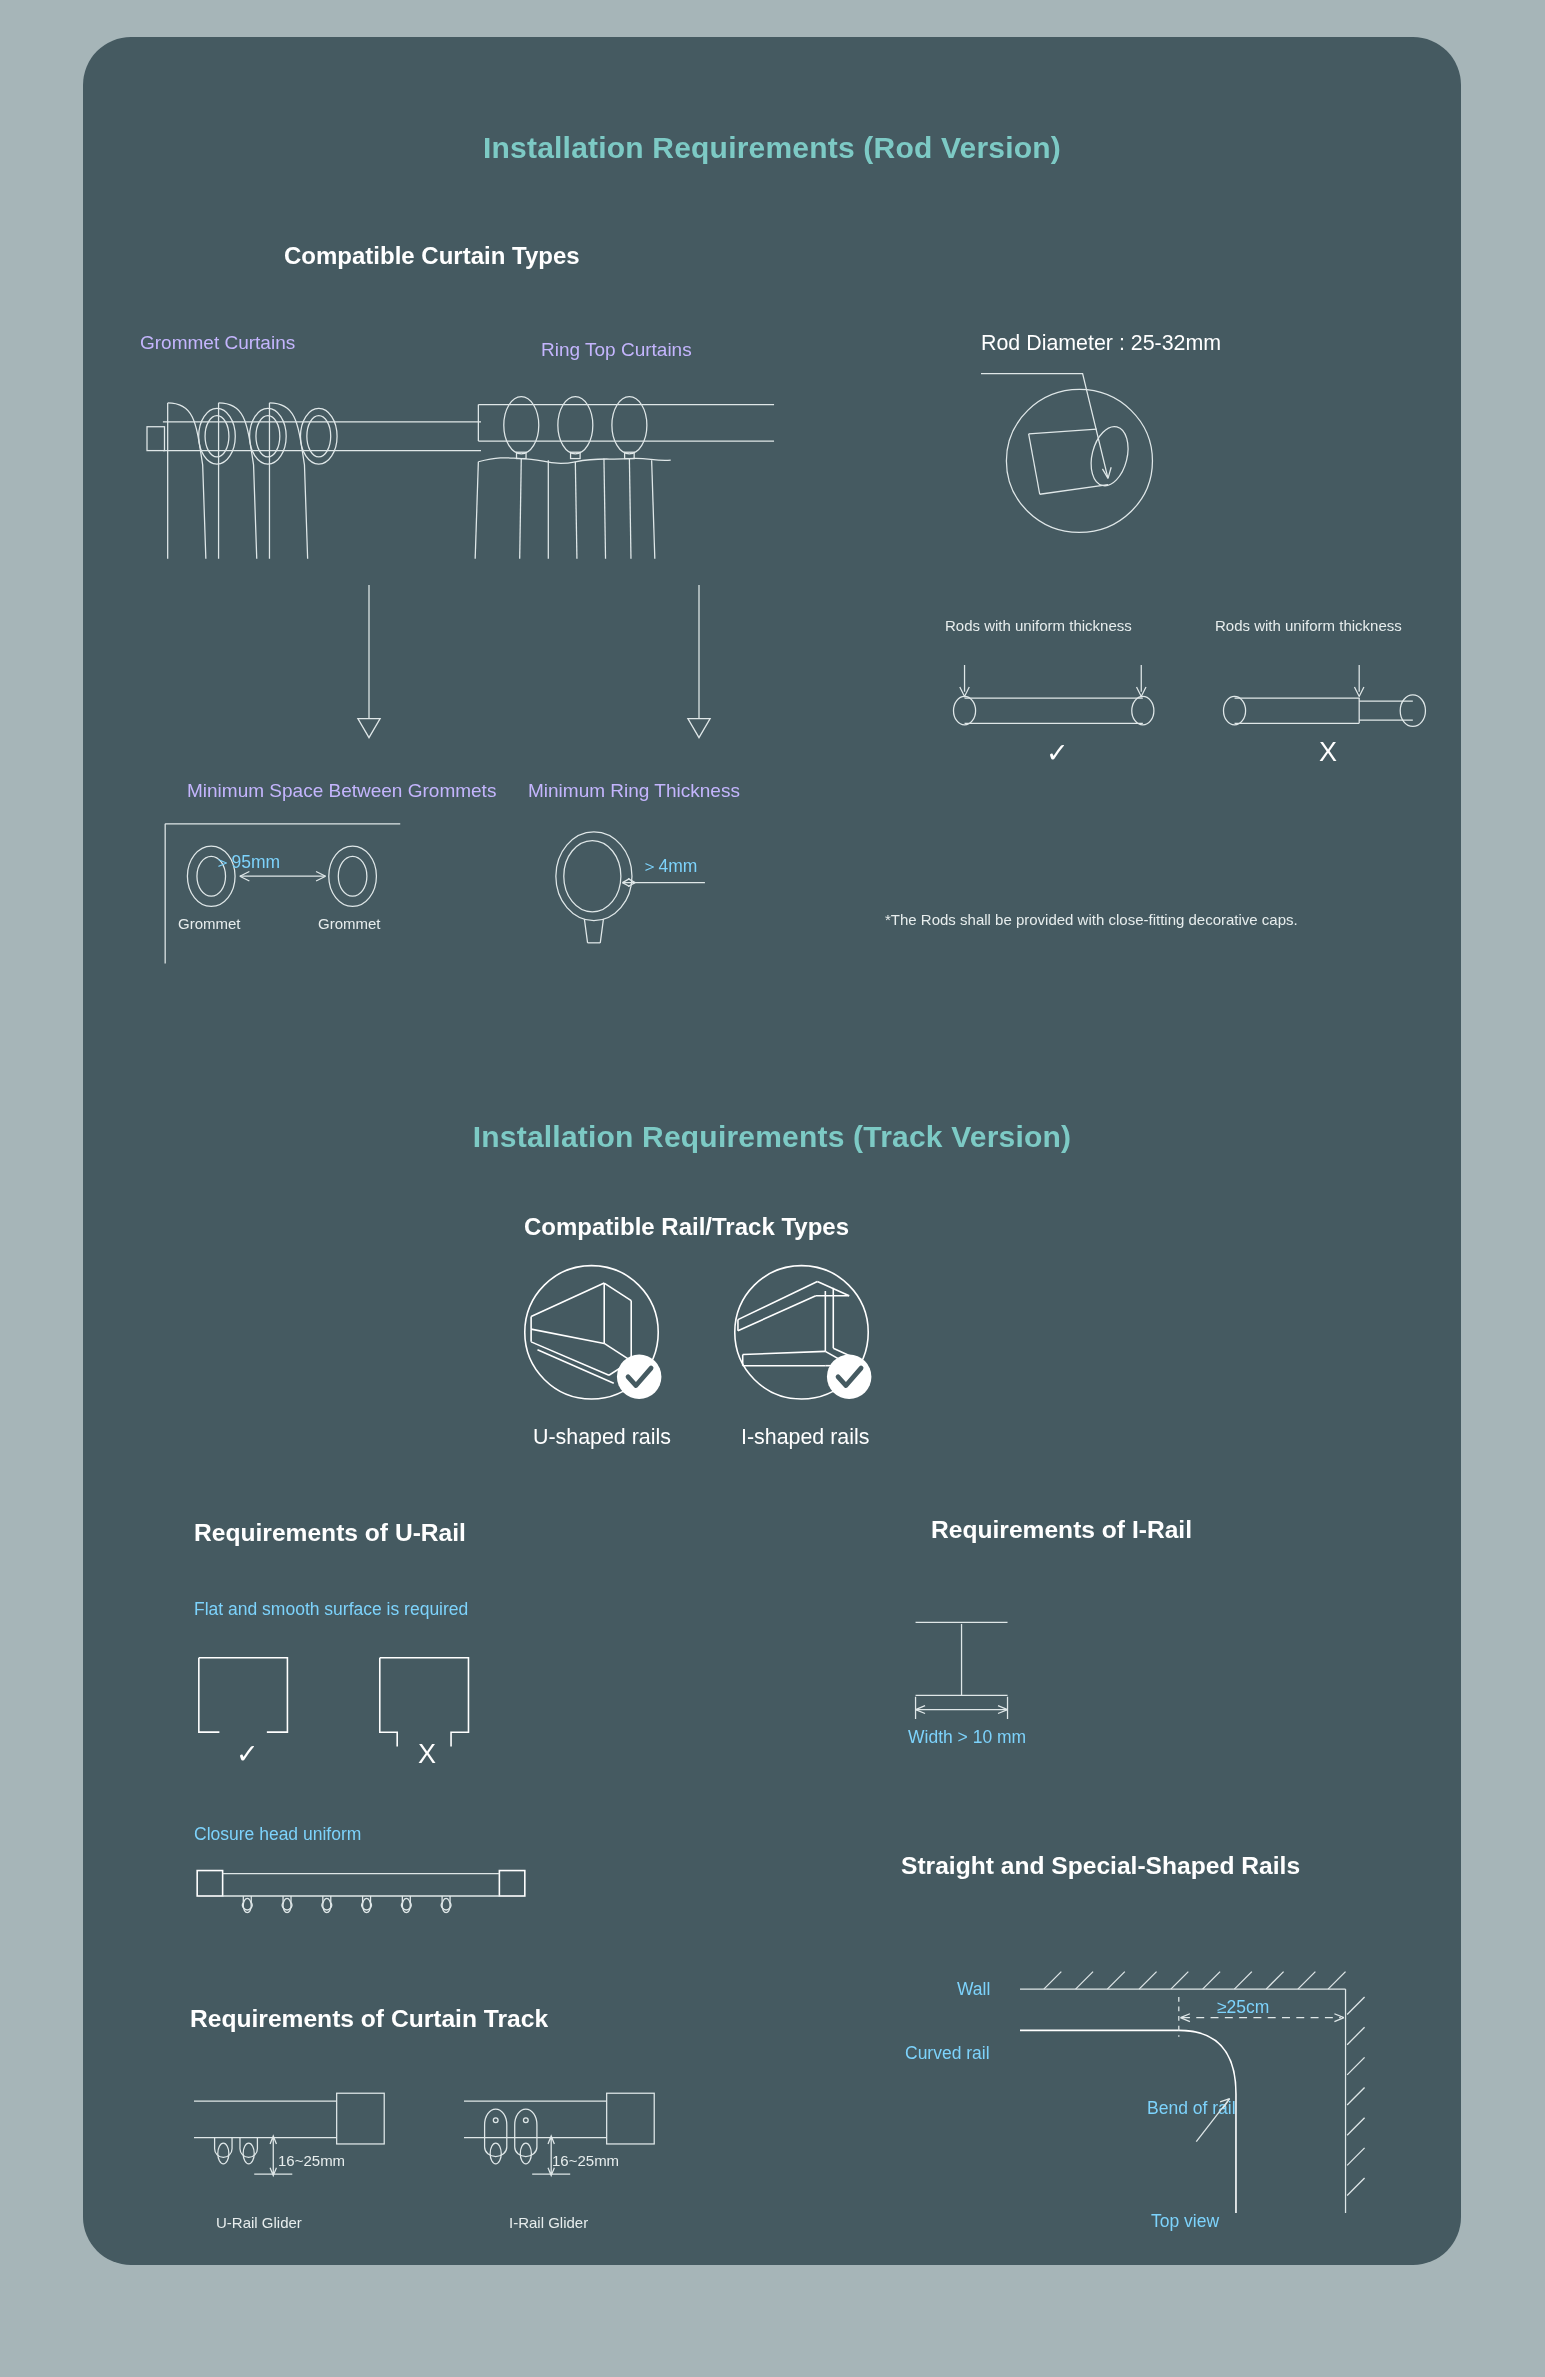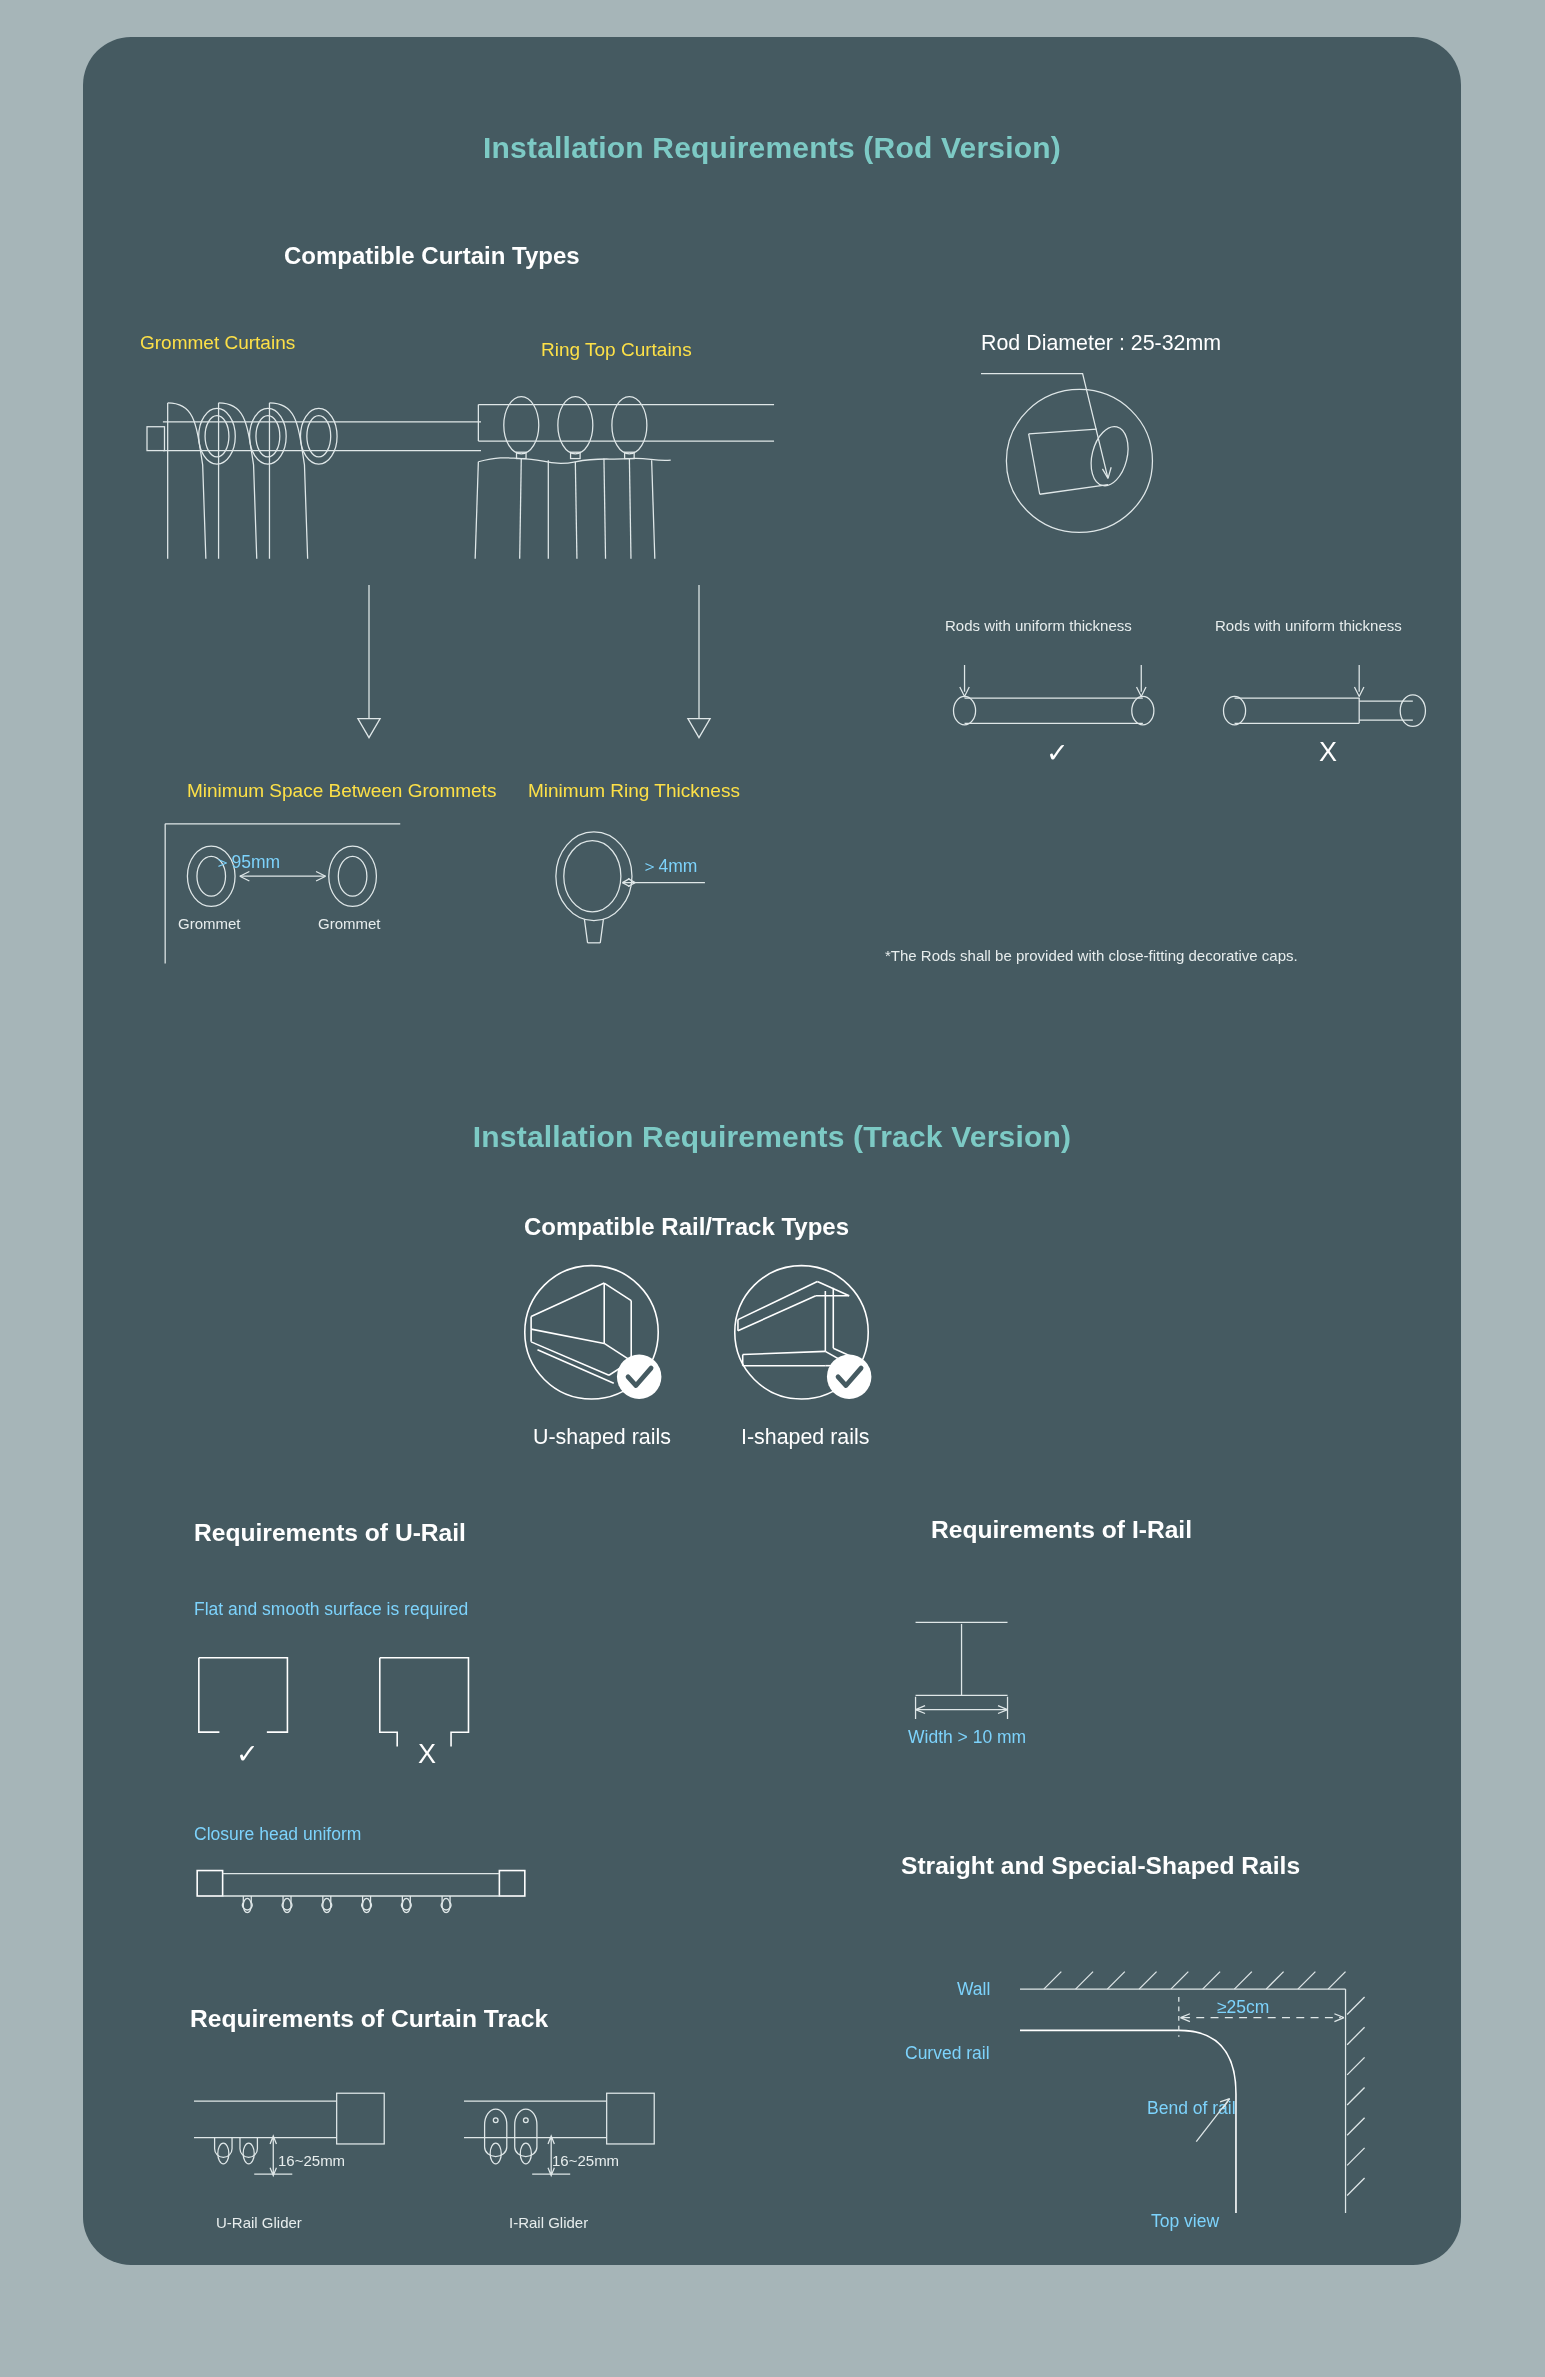--- a/index.html
+++ b/index.html
@@ -45,21 +45,21 @@
     white-space: nowrap;
     font-weight: 300;
   }
   .lbl-sm {
     color: #e7eded;
     font-size: 15px;
     white-space: nowrap;
     font-weight: 300;
   }
   .lbl-md {
-    color: #fde047;
+    color: #c4b5fd;
     font-size: 19px;
     white-space: nowrap;
     font-weight: 300;
   }
   .lbl-xl {
     color: #ffffff;
     font-size: 21.4px;
     white-space: nowrap;
     font-weight: 300;
   }
@@ -216,21 +216,21 @@
       <path class="st-thin" d="M182 10 L182 44 M176 38 L182 50 L188 38"></path>
       <ellipse class="st-thin" cx="24" cy="68" rx="14" ry="18"></ellipse>
       <ellipse class="st-thin" cx="250" cy="68" rx="16" ry="20"></ellipse>
       <path class="st-thin" d="M24 52 L182 52 M24 84 L182 84"></path>
       <path class="st-thin" d="M182 56 L250 56 M182 80 L250 80"></path>
       <path class="st-thin" d="M182 52 L182 84"></path>
     </svg>
   </div>
   <div class="abs mark" style="left:1236px; top:702px;">X</div>
 
-  <div class="abs lbl-sm" style="left:802px; top:910px;text-align:right;">*The Rods shall be provided with close-fitting decorative caps.</div>
+  <div class="abs lbl-sm" style="left:802px; top:874px;text-align:right;">*The Rods shall be provided with close-fitting decorative caps.</div>
 
   <div class="abs section-title" style="left:0; top:1083px;">Installation Requirements (Track Version)</div>
 
   <div class="abs sub-head" style="left:441px; top:1176px;">Compatible Rail/Track Types</div>
 
   <div class="abs" style="left:437px; top:1227px;">
     <svg width="143" height="143" viewBox="0 0 180 180">
       <circle class="st" cx="90" cy="86" r="84" stroke-width="1.8"></circle>
       <g class="st" stroke-width="4" stroke-linejoin="round">
         <path d="M18 62 L108 22 L138 42 L138 118 L108 140 L18 100 Z" fill="none" opacity="0"></path>

